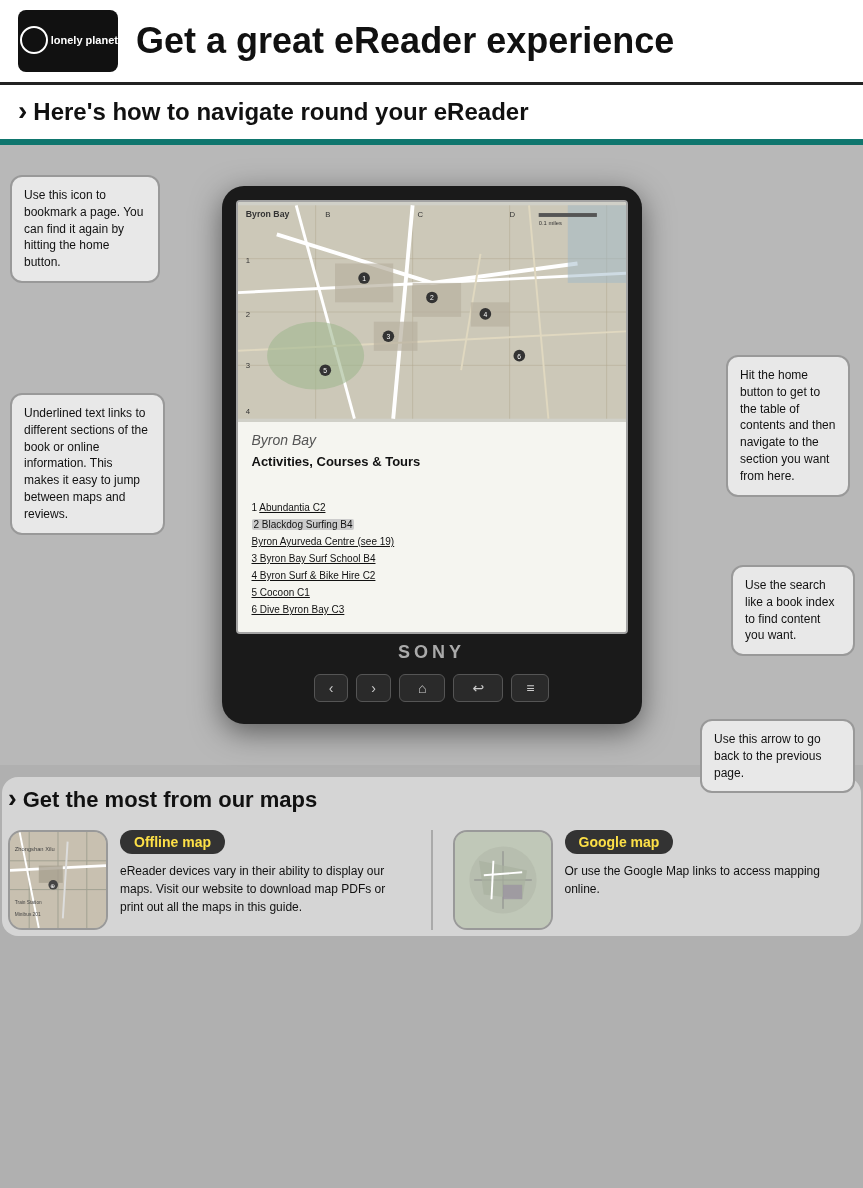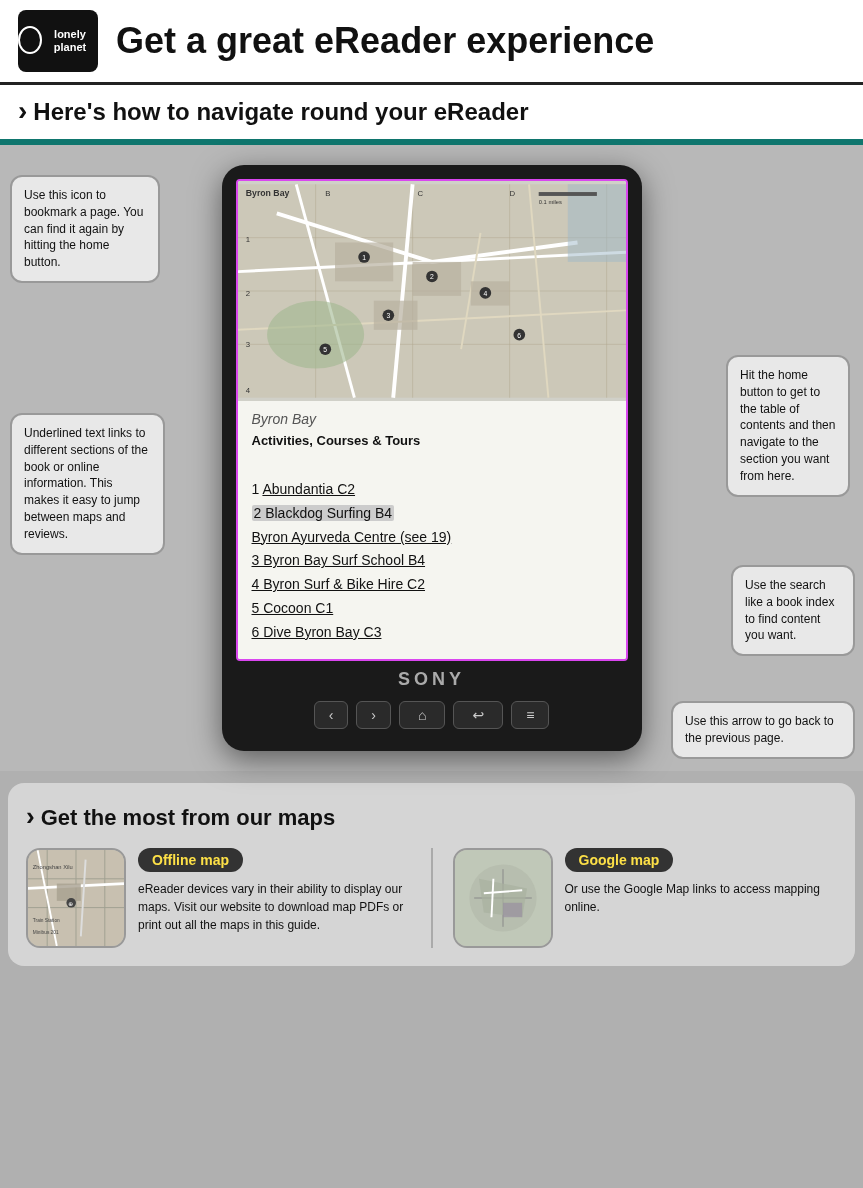--- a/index.html
+++ b/index.html
@@ -15,21 +15,21 @@
     .header {
       background: white;
       display: flex;
       align-items: center;
       padding: 10px 18px;
       border-bottom: 3px solid #222;
     }
     .logo-box {
       background: #111;
       border-radius: 8px;
-      width: 80px;
+      width: 100px;
       height: 62px;
       display: flex;
       align-items: center;
       justify-content: center;
       margin-right: 18px;
       flex-shrink: 0;
     }
     .logo-text {
       color: white;
       font-size: 11px;
@@ -94,54 +94,54 @@
       line-height: 1.4;
       color: #111;
     }
     .callout-left-top {
       left: 10px;
       top: 30px;
       width: 150px;
     }
     .callout-left-mid {
       left: 10px;
-      top: 268px;
+      top: 248px;
       width: 155px;
     }
     .callout-right-top {
       right: 13px;
       top: 210px;
       width: 124px;
     }
     .callout-right-mid {
       right: 8px;
       top: 420px;
       width: 124px;
     }
     .callout-right-bot {
       right: 8px;
-      top: 556px;
-      width: 184px;
+      top: 574px;
+      width: 155px;
     }
 
     
     .ereader {
       width: 420px;
       background: #1a1a1a;
       border-radius: 22px;
       padding: 14px;
       box-shadow: 0 8px 30px rgba(0,0,0,0.5);
       position: relative;
       z-index: 2;
     }
     .ereader-screen {
       background: #f5f5f0;
       border-radius: 4px;
       overflow: hidden;
-      border: 2px solid #d946ef;
+      border: 2px solid #a3a3a3;
     }
 
     
     .map-area {
       background: #d0d0c8;
       height: 220px;
       position: relative;
       overflow: hidden;
       display: flex;
       align-items: center;
@@ -164,21 +164,21 @@
       font-style: italic;
     }
     .content-section-title {
       font-size: 13px;
       font-weight: bold;
       margin-bottom: 6px;
       color: #111;
     }
     .content-list {
       list-style: none;
-      font-size: 14px;
+      font-size: 10px;
       line-height: 1.7;
       margin-top: 30px;
     }
     .content-list li { color: #111; }
     .content-list .link {
       text-decoration: underline;
       color: #111;
     }
     .content-list .highlighted {
       background: #ccc;
@@ -209,22 +209,22 @@
       font-size: 14px;
       padding: 5px 14px;
       cursor: pointer;
     }
     .ereader-btn.wide { padding: 5px 18px; }
 
     
     .bottom-section {
       background: #d5d5d5;
       border-radius: 16px;
-      margin: 12px 8px 14px;
-      padding: 18px;
+      margin: 12px 2px 14px;
+      padding: 6px;
     }
     .bottom-section-title {
       font-size: 22px;
       font-weight: 900;
       color: #111;
       margin-bottom: 16px;
     }
     .bottom-section-title::before {
       content: '›';
       margin-right: 6px;

